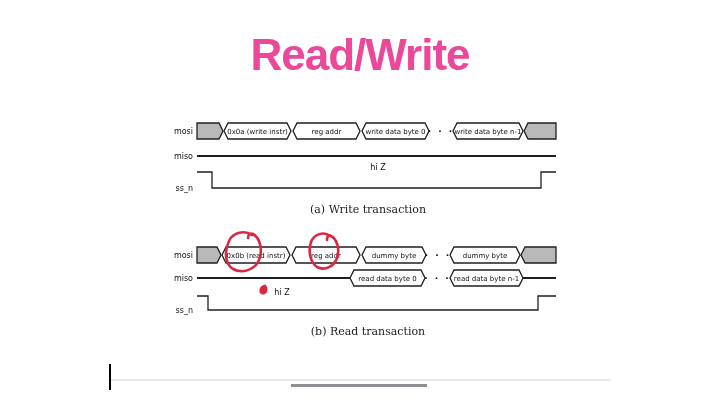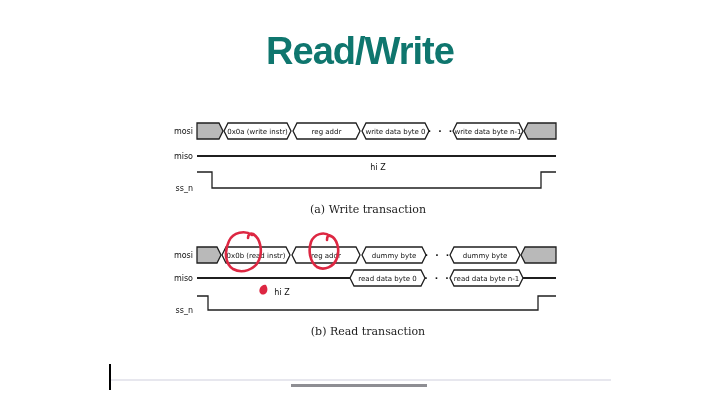--- a/index.html
+++ b/index.html
@@ -7,24 +7,24 @@
     width:720px;height:404px;
     background:#ffffff;
     position:relative;
     overflow:hidden;
     font-family:"Liberation Sans", sans-serif;
   }
   .title{
     position:absolute;
     top:30px;left:0;width:720px;
     text-align:center;
-    font-size:38px;
+    font-size:44px;
     font-weight:700;
     letter-spacing:-1px;
-    color:#0f766e;
+    color:#ec4899;
     font-family:"Liberation Sans", sans-serif;
   }
   svg{position:absolute;overflow:visible;}
   #diagA{left:165px;top:118px;}
   #diagB{left:165px;top:228px;}
   .sig{font:8px "DejaVu Sans", sans-serif;fill:#111;}
   .buslbl{font:7px "DejaVu Sans", sans-serif;fill:#111;text-anchor:middle;}
   .dots{font:bold 9px "DejaVu Sans", sans-serif;fill:#111;text-anchor:middle;letter-spacing:2px;}
   .hiz{font:8px "DejaVu Sans", sans-serif;fill:#111;text-anchor:middle;}
   .cap{font:11px "DejaVu Serif", serif;fill:#222;text-anchor:middle;}

